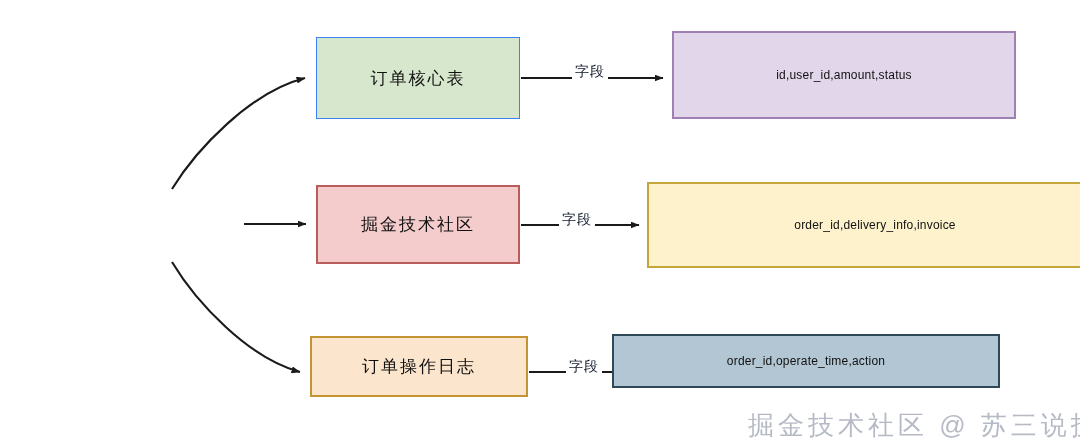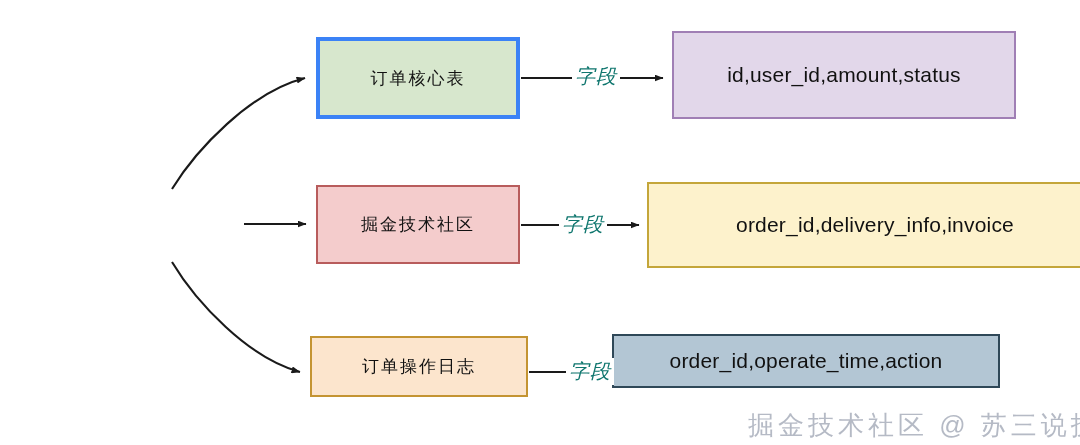--- a/index.html
+++ b/index.html
@@ -30,41 +30,40 @@
     z-index: 3;
   }
   .node-label {
     pointer-events: none;
   }
   .node.cjk .node-label {
     font-size: 17px;
     letter-spacing: 2px;
   }
   .node.ascii .node-label {
-    font-size: 21px;
+    font-size: 12px;
     letter-spacing: 0.2px;
   }
   svg.edges {
     position: absolute;
     left: 0;
     top: 0;
     width: 1080px;
     height: 445px;
     z-index: 2;
   }
   .edge-label {
     position: absolute;
-    font-size: 20px;
-    color: #0f766e;
+    font-size: 14px;
+    color: #0f172a;
     background: #ffffff;
     padding: 0 3px;
     letter-spacing: 1px;
     z-index: 4;
     white-space: nowrap;
-    font-style: italic;
   }
   .watermark {
     position: absolute;
     font-size: 26px;
     color: rgba(120,130,150,0.55);
     letter-spacing: 4px;
     white-space: nowrap;
     z-index: 6;
     font-weight: 400;
   }
@@ -88,21 +87,21 @@
     <path d="M 172 262 C 196 302, 248 358, 300 372" fill="none" stroke="#1a1a1a" stroke-width="2.1" marker-end="url(#arrowhead)"></path>
 
     <path d="M 521 78 L 663 78" fill="none" stroke="#1a1a1a" stroke-width="1.8" marker-end="url(#arrowhead)"></path>
 
     <path d="M 521 225 L 639 225" fill="none" stroke="#1a1a1a" stroke-width="1.8" marker-end="url(#arrowhead)"></path>
 
     <path d="M 529 372 L 642 372" fill="none" stroke="#1a1a1a" stroke-width="1.8" marker-end="url(#arrowhead)"></path>
   </svg>
 
 
-  <div class="node cjk" style="left:316px; top:37px; width:204px; height:82px; background:#d7e7cd; border:4px solid #3b82f6;">
+  <div class="node cjk" style="left:316px; top:37px; width:204px; height:82px; background:#d7e7cd; border:1px solid #3b82f6;">
     <span class="node-label">订单核心表</span>
   </div>
 
   <div class="node cjk" style="left:316px; top:185px; width:204px; height:79px; background:#f4cccc; border:2px solid #b85c5c;">
     <span class="node-label">掘金技术社区</span>
   </div>
 
   <div class="node cjk" style="left:310px; top:336px; width:218px; height:61px; background:#fce5cd; border:2px solid #c49432;">
     <span class="node-label">订单操作日志</span>
   </div>

